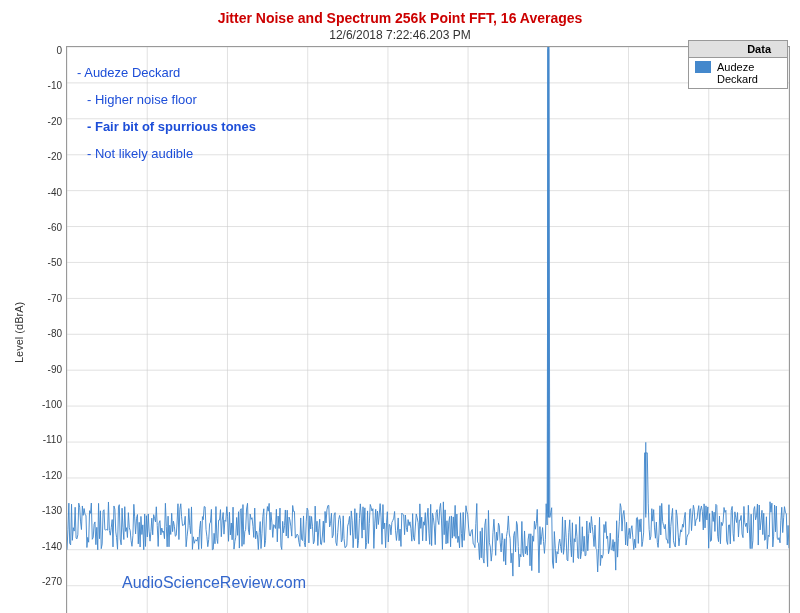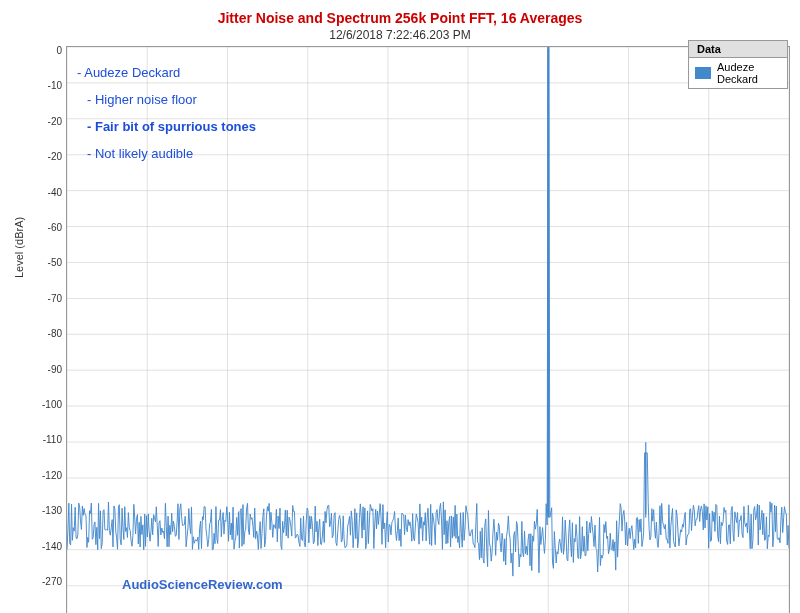--- a/index.html
+++ b/index.html
@@ -5,21 +5,21 @@
     * { margin: 0; padding: 0; box-sizing: border-box; }
     body {
       width: 800px;
       height: 613px;
       background: #fff;
       font-family: Arial, sans-serif;
       overflow: hidden;
     }
     .chart-container {
       width: 800px;
-      height: 443px;
+      height: 613px;
       background: #fff;
       position: relative;
       padding: 10px;
     }
     .chart-title {
       text-align: center;
       color: #cc0000;
       font-size: 14px;
       font-weight: bold;
       margin-bottom: 2px;
@@ -81,49 +81,49 @@
       position: absolute;
       top: 40px;
       right: 12px;
       border: 1px solid #999;
       background: #fff;
       width: 100px;
       font-size: 11px;
     }
     .legend-header {
       background: #e0e0e0;
-      text-align: left;
-      padding: 2px 8px;
+      text-align: right;
+      padding: 2px 16px;
       border-bottom: 1px solid #999;
       font-weight: bold;
     }
     .legend-item {
       display: flex;
-      align-items: center;
+      align-items: flex-start;
       padding: 3px 6px;
       gap: 6px;
     }
     .legend-color {
       width: 16px;
       height: 12px;
       background: #4488cc;
       flex-shrink: 0;
     }
     .annotation-text {
       position: absolute;
       color: #1d4ed8;
       font-size: 13px;
     }
     .watermark {
       position: absolute;
       bottom: 30px;
       left: 55px;
       color: #3366cc;
-      font-size: 13px;
-      font-weight: bold;
+      font-size: 16px;
+      font-weight: normal;
     }
     .ap-logo {
       position: absolute;
       top: 6px;
       right: 6px;
       font-size: 13px;
       color: #888;
       font-style: italic;
       font-weight: bold;
     }

